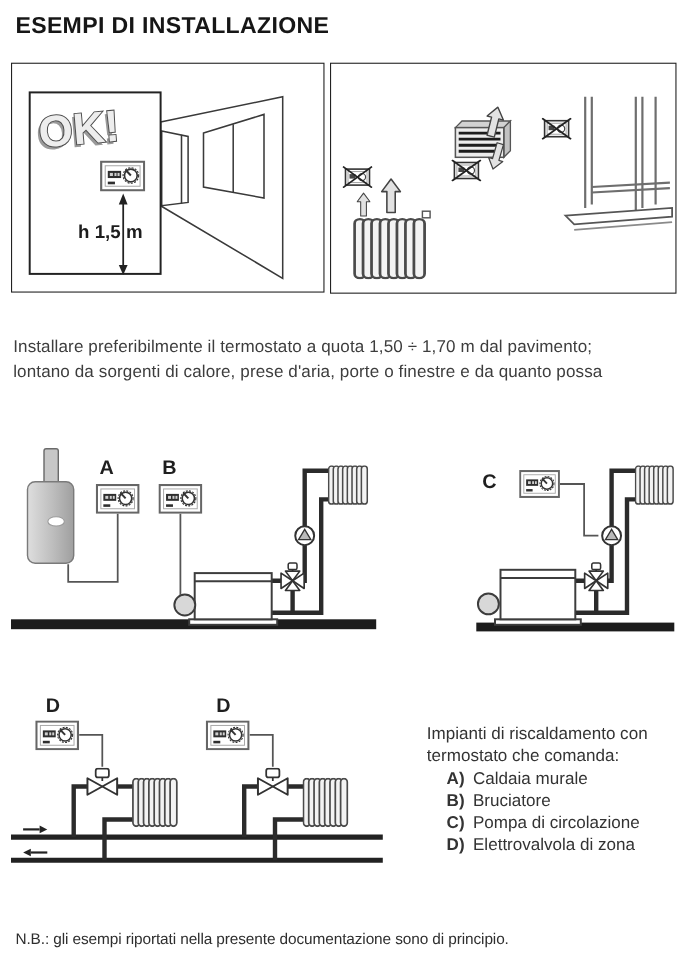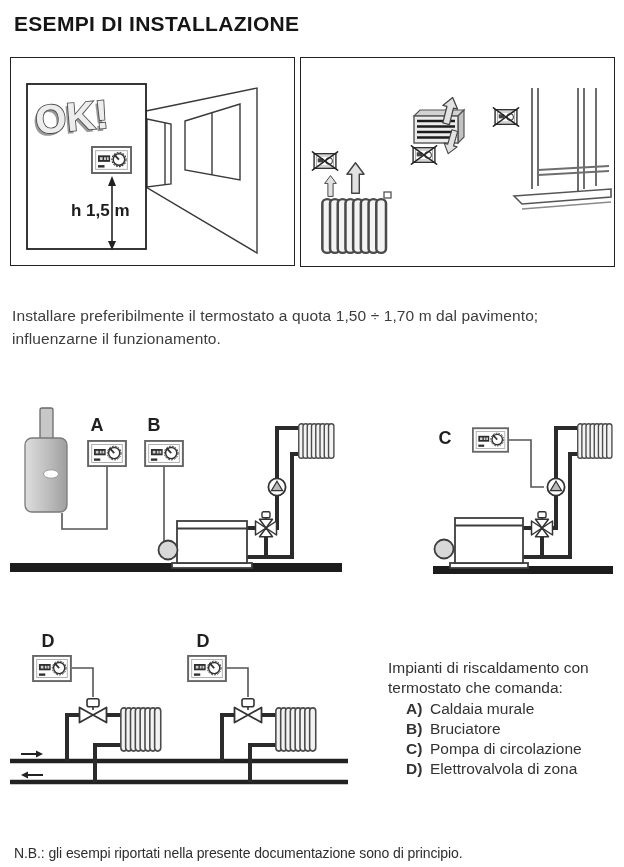--- a/index.html
+++ b/index.html
@@ -161,21 +161,21 @@
       <g transform="rotate(196 150 84)">
         <use href="#arrowUp" x="142" y="71" width="15" height="26"></use>
       </g>
       <use href="#thermoX" x="109" y="87" width="28" height="20"></use>
       <use href="#thermoX" x="191" y="49" width="28" height="20"></use>
     </svg>
   </div>
 
   <div class="abs para" style="left:12px;top:287px;width:606px;">
     <div>Installare preferibilmente il termostato a quota 1,50 ÷ 1,70 m dal pavimento;</div>
-    <div>influenzarne il funzionamento.</div>
+    <div>lontano da sorgenti di calore, prese d'aria, porte o finestre e da quanto possa</div>
   </div>
 
   <svg class="abs" style="left:10px;top:400px;" width="340" height="185" viewBox="0 0 340 185">
     <rect x="0" y="163" width="332" height="9" fill="#1c1c1c"></rect>
 
     <g>
       <rect x="30" y="8" width="13" height="32" rx="2" fill="#c7c7c7" stroke="#6a6a6a" stroke-width="1.3"></rect>
       <rect x="15" y="38" width="42" height="74" rx="7" fill="url(#boilerGrad)" stroke="#7a7a7a" stroke-width="1.3"></rect>
       <ellipse cx="41" cy="74" rx="7.5" ry="4.2" fill="#fff" stroke="#9a9a9a" stroke-width="1"></ellipse>
     </g>

